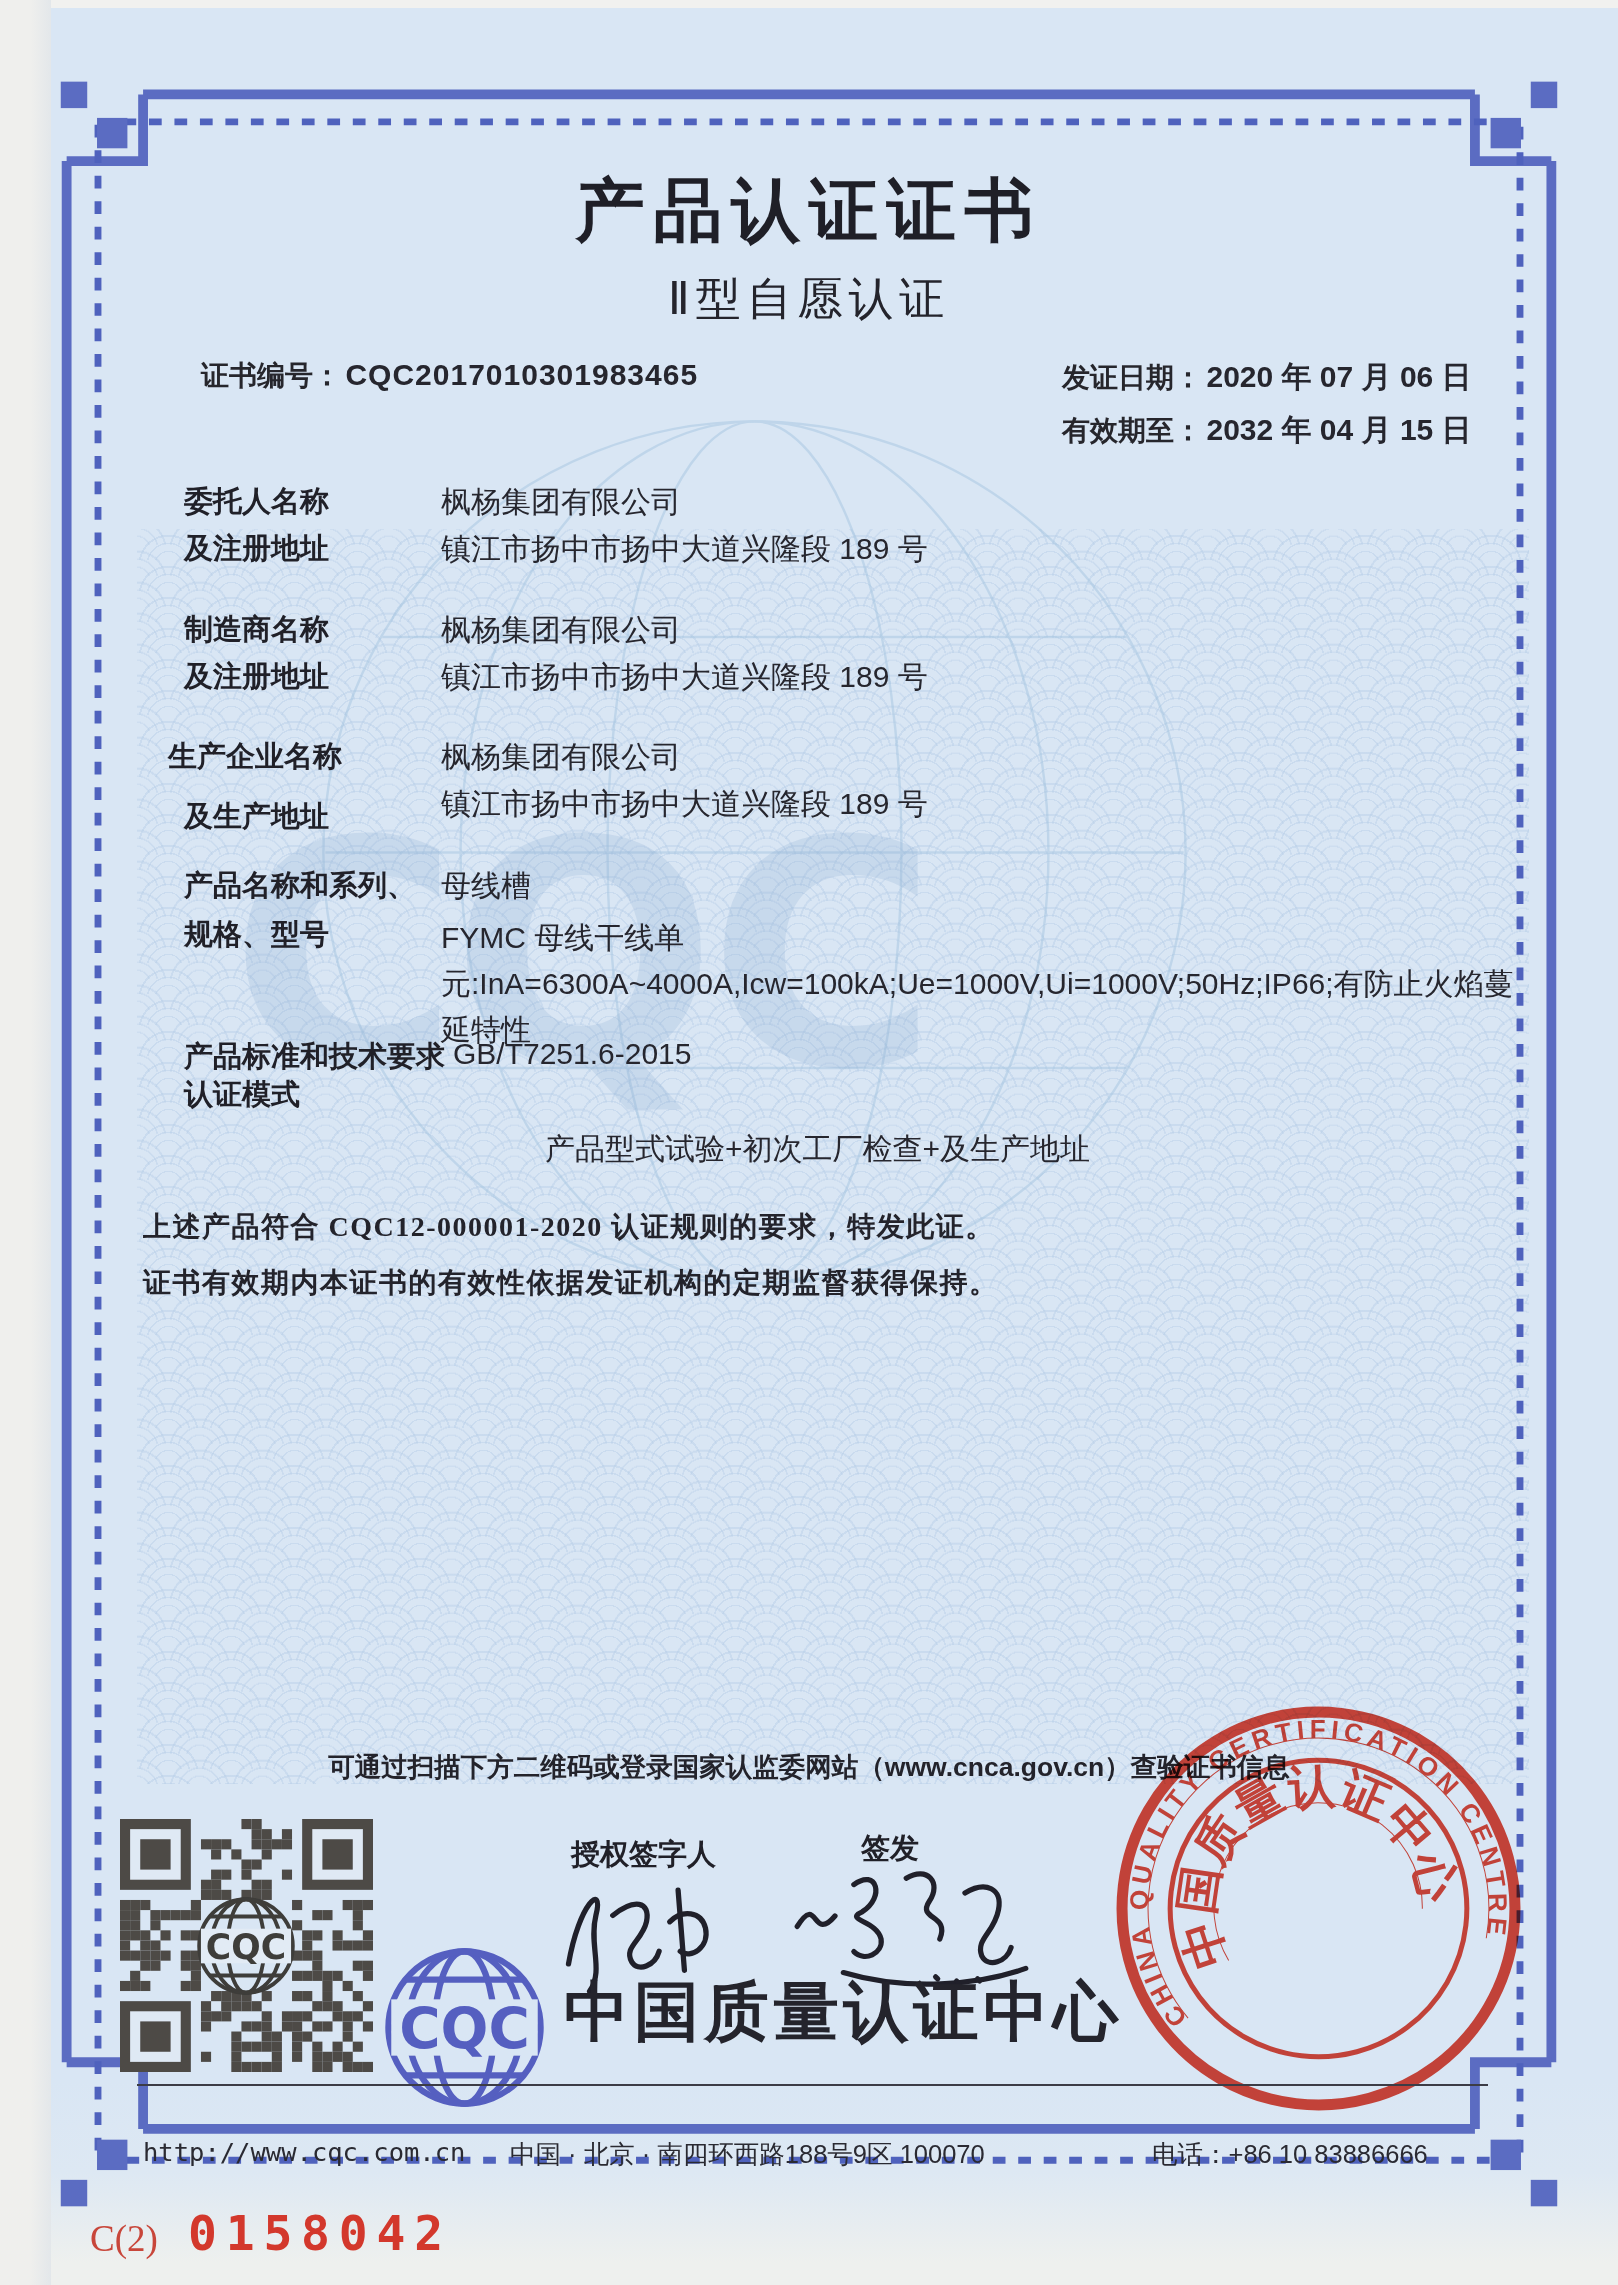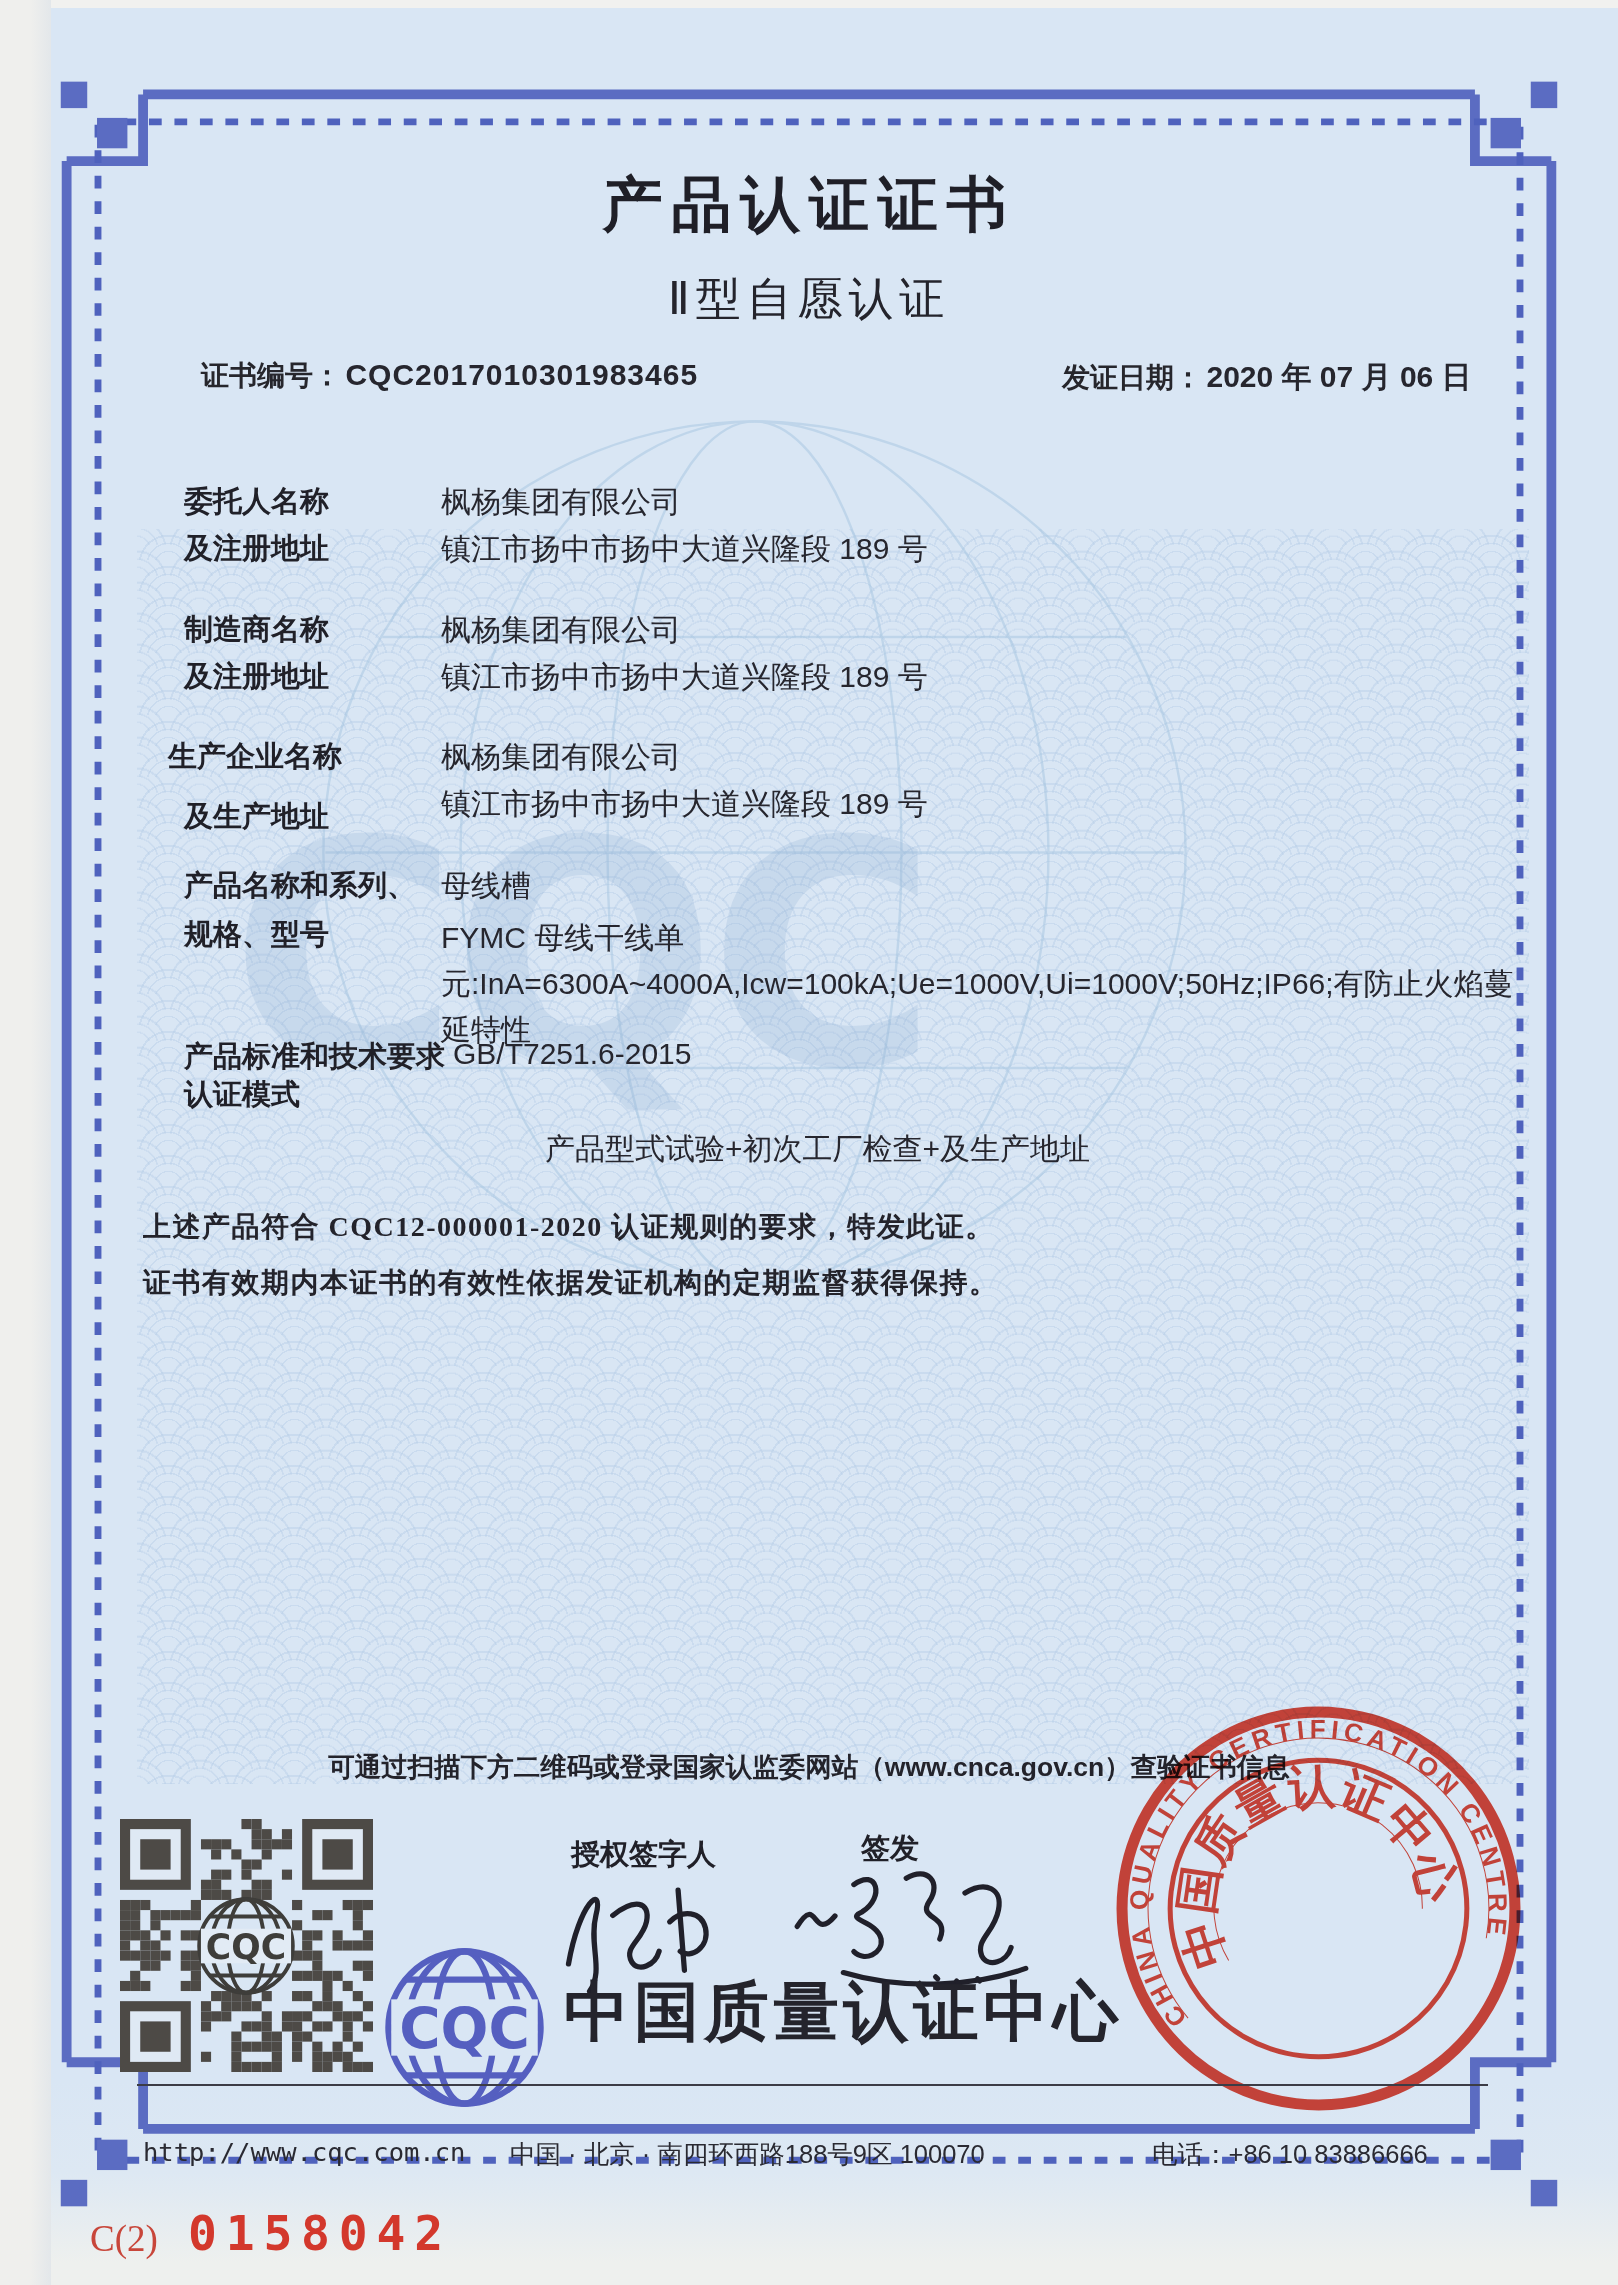--- a/index.html
+++ b/index.html
@@ -14,21 +14,21 @@
   
   .guilloche{position:absolute;left:137px;top:529px;width:1392px;height:1255px;opacity:.33;pointer-events:none;
     background-image:
       radial-gradient(circle at 50% 115%, transparent 0 12.7px, rgba(125,165,210,.5) 12.7px 14px, transparent 14px 20.6px, rgba(125,165,210,.5) 20.6px 22px, transparent 22px 28px, rgba(125,165,210,.5) 28px 30px, transparent 30px),
       radial-gradient(circle at 50% 115%, transparent 0 12.7px, rgba(125,165,210,.5) 12.7px 14px, transparent 14px 20.6px, rgba(125,165,210,.5) 20.6px 22px, transparent 22px 28px, rgba(125,165,210,.5) 28px 30px, transparent 30px);
     background-size:63px 31px,63px 31px;background-position:0 0,31px 15.7px;}
   .wm-letters{position:absolute;left:230px;top:774px;width:882px;
     font-size:312px;font-weight:800;letter-spacing:-7.8px;color:rgba(128,163,203,.20);
     font-family:"DejaVu Sans",sans-serif;}
   
-  .title{left:0;right:0;top:165px;text-align:center;font-size:60px;font-weight:800;
+  .title{left:0;right:0;top:165px;text-align:center;font-size:69px;font-weight:800;
          letter-spacing:8.8px;color:#1f1f27;}
   .subtitle{left:0;right:0;top:269px;text-align:center;font-size:45px;font-weight:500;
          letter-spacing:5.9px;color:#24242c;}
   .kai{font-family:"Liberation Serif","DejaVu Serif",serif;font-weight:700;}
   .lbl{font-size:29px;font-weight:700;color:#202028;}
   .val{font-size:30px;font-weight:500;color:#26262e;}
   .small-cap{font-size:28px;}
   .stmt{font-size:28px;letter-spacing:1.5px;color:#23232b;}
   .footer-txt{font-size:25.5px;color:#2a2a32;margin-top:41px;}
   .mono{font-family:"DejaVu Sans Mono",monospace;}
@@ -86,20 +86,24 @@
   <div class="abs subtitle">Ⅱ型自愿认证</div>
 
   <div class="abs" style="left:201px;top:357px;">
     <span class="kai small-cap">证书编号：</span>
     <span class="val" style="font-weight:600;letter-spacing:1px;">CQC2017010301983465</span>
   </div>
   <div class="abs" style="left:1062px;top:353px;line-height:48px;">
     <div>
       <span class="kai small-cap">发证日期：</span>
       <span class="val" style="font-weight:600;">2020 年 07 月 06 日</span>
+    </div>
+    <div>
+      <span class="kai small-cap">有效期至：</span>
+      <span class="val" style="font-weight:600;">2032 年 04 月 15 日</span>
     </div>
   </div>
 
   <div class="abs lbl" style="left:184px;top:482px;">委托人名称</div>
   <div class="abs val" style="left:441px;top:482px;">枫杨集团有限公司</div>
   <div class="abs lbl" style="left:184px;top:529px;">及注册地址</div>
   <div class="abs val" style="left:441px;top:529px;">镇江市扬中市扬中大道兴隆段 189 号</div>
 
   <div class="abs lbl" style="left:184px;top:610px;">制造商名称</div>
   <div class="abs val" style="left:441px;top:610px;">枫杨集团有限公司</div>

